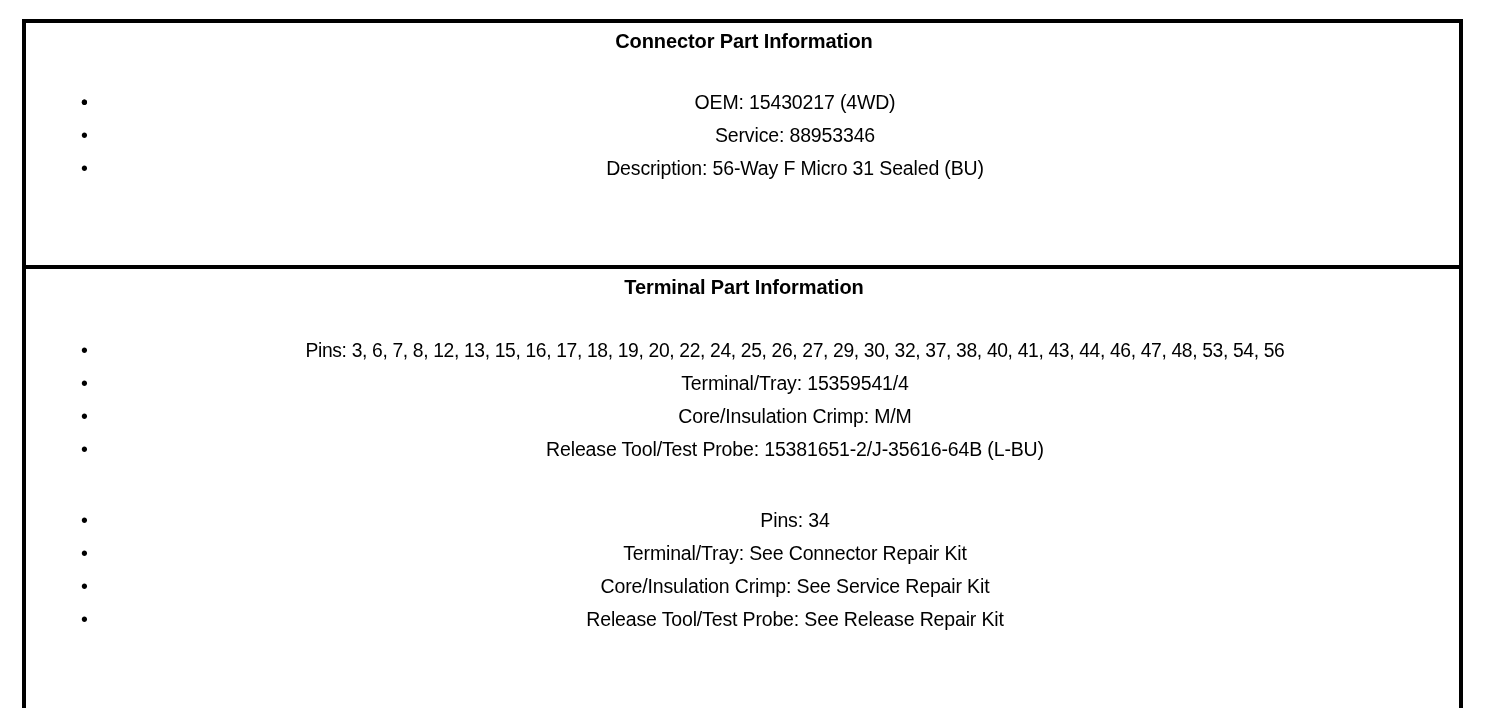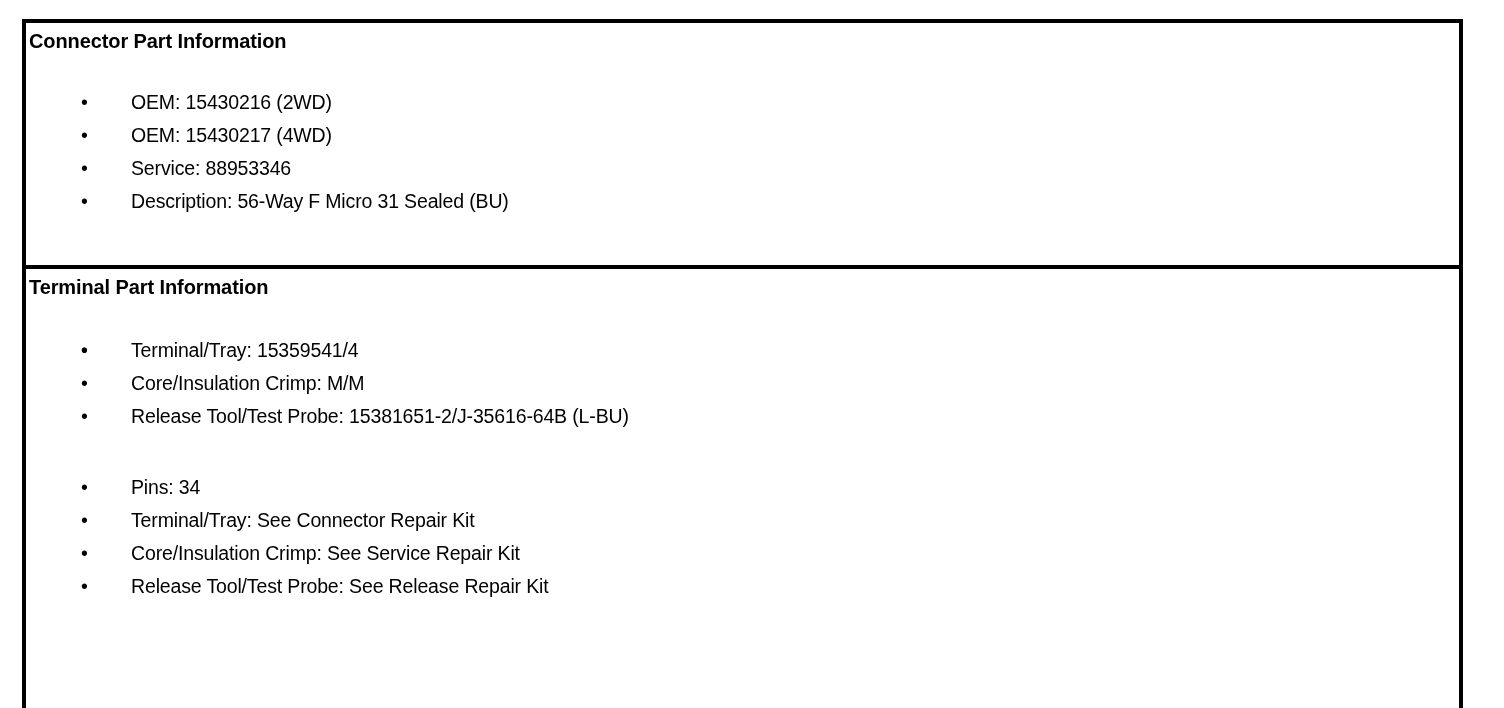--- a/index.html
+++ b/index.html
@@ -14,20 +14,21 @@
     font-family: "Liberation Sans", sans-serif;
     color: #000000;
     -webkit-font-smoothing: none;
   }
 
   .page {
     position: relative;
     width: 1504px;
     height: 708px;
     overflow: hidden;
+    text-align: center;
   }
 
   
   .part-table {
     position: absolute;
     left: 22px;
     top: 19px;
     width: 1441px;          
     border: 4px solid #000000;
     border-collapse: collapse;
@@ -105,21 +106,20 @@
   <div class="part-table">
 
     <div class="panel panel--connector">
 
       <div class="panel-heading">Connector Part Information</div>
 
       <ul class="bullet-list bullet-group--first-connector">
 
         <li class="bullet-item">
           <span class="bullet-marker">•</span>
-          <span class="bullet-text">OEM: 15430216 (2WD)</span>
         </li>
 
         <li class="bullet-item">
           <span class="bullet-marker">•</span>
           <span class="bullet-text">OEM: 15430217 (4WD)</span>
         </li>
 
         <li class="bullet-item">
           <span class="bullet-marker">•</span>
           <span class="bullet-text">Service: 88953346</span>
@@ -134,20 +134,21 @@
     </div>
 
     <div class="panel panel--terminal">
 
       <div class="panel-heading">Terminal Part Information</div>
 
       <ul class="bullet-list bullet-group--first-terminal">
 
         <li class="bullet-item bullet-item--wide">
           <span class="bullet-marker">•</span>
+          <span class="bullet-text">Pins: 3, 6, 7, 8, 12, 13, 15, 16, 17, 18, 19, 20, 22, 24, 25, 26, 27, 29, 30, 32, 37, 38, 40, 41, 43, 44, 46, 47, 48, 53, 54, 56</span>
         </li>
 
         <li class="bullet-item">
           <span class="bullet-marker">•</span>
           <span class="bullet-text">Terminal/Tray: 15359541/4</span>
         </li>
 
         <li class="bullet-item">
           <span class="bullet-marker">•</span>
           <span class="bullet-text">Core/Insulation Crimp: M/M</span>

